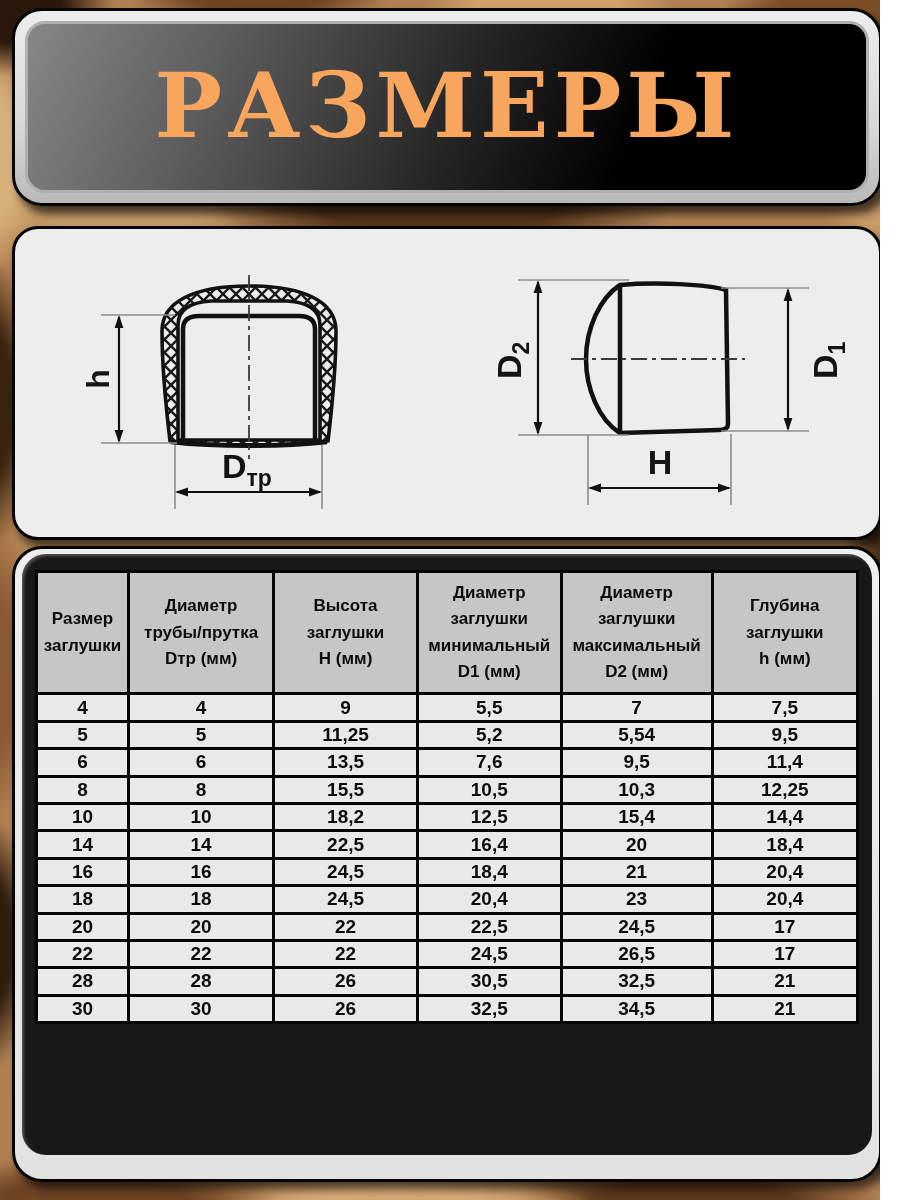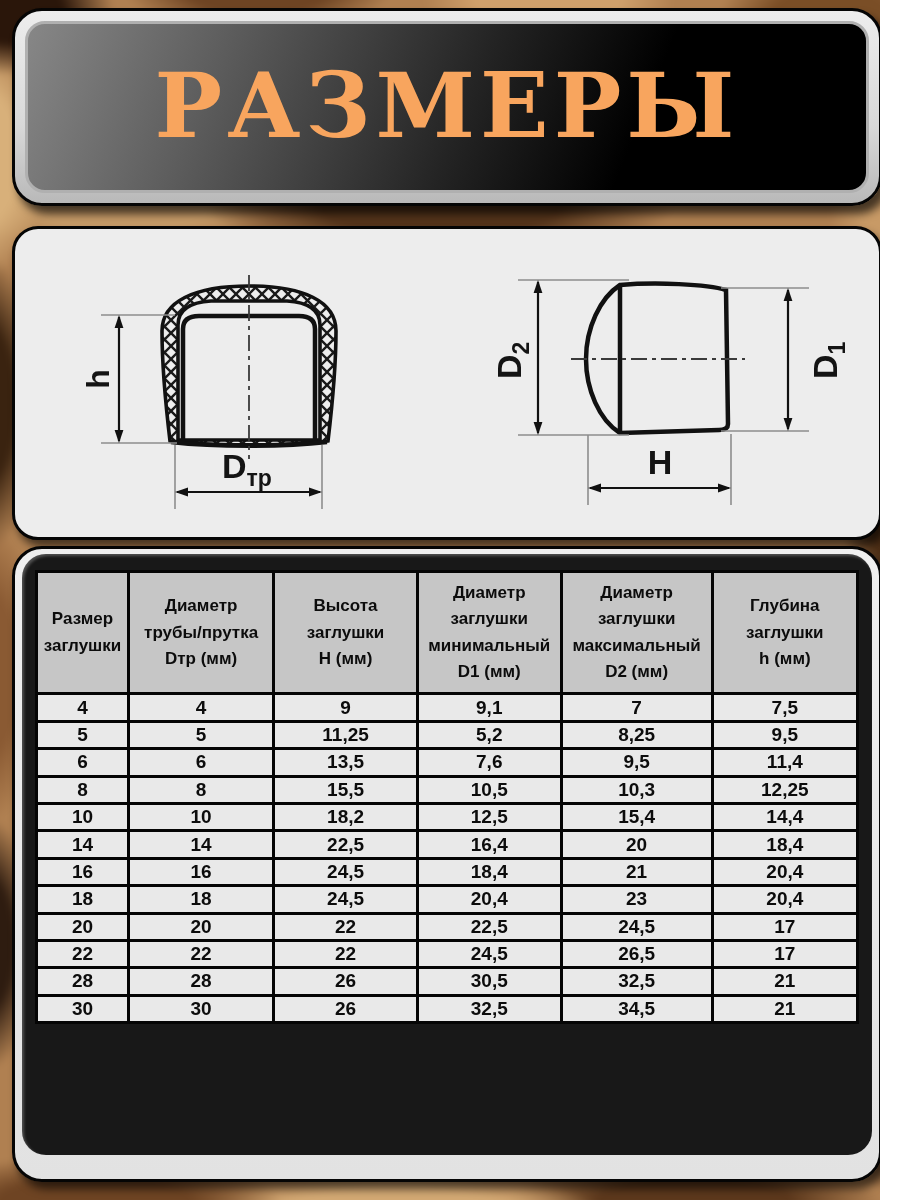--- a/index.html
+++ b/index.html
@@ -216,30 +216,30 @@
             <th>Глубина
 заглушки
 h (мм)</th>
           </tr>
         </thead>
         <tbody>
             <tr>
               <td>4</td>
               <td>4</td>
               <td>9</td>
-              <td>9,1</td>
+              <td>5,5</td>
               <td>7</td>
               <td>7,5</td>
             </tr>
             <tr>
               <td>5</td>
               <td>5</td>
               <td>11,25</td>
               <td>5,2</td>
-              <td>8,25</td>
+              <td>5,54</td>
               <td>9,5</td>
             </tr>
             <tr>
               <td>6</td>
               <td>6</td>
               <td>13,5</td>
               <td>7,6</td>
               <td>9,5</td>
               <td>11,4</td>
             </tr>

